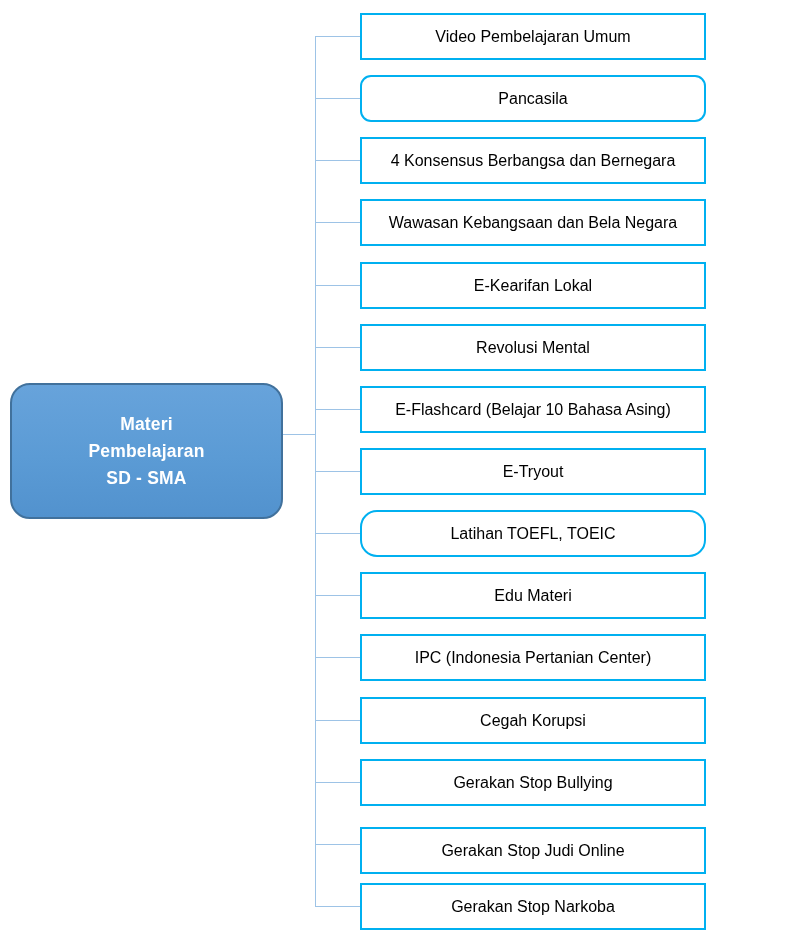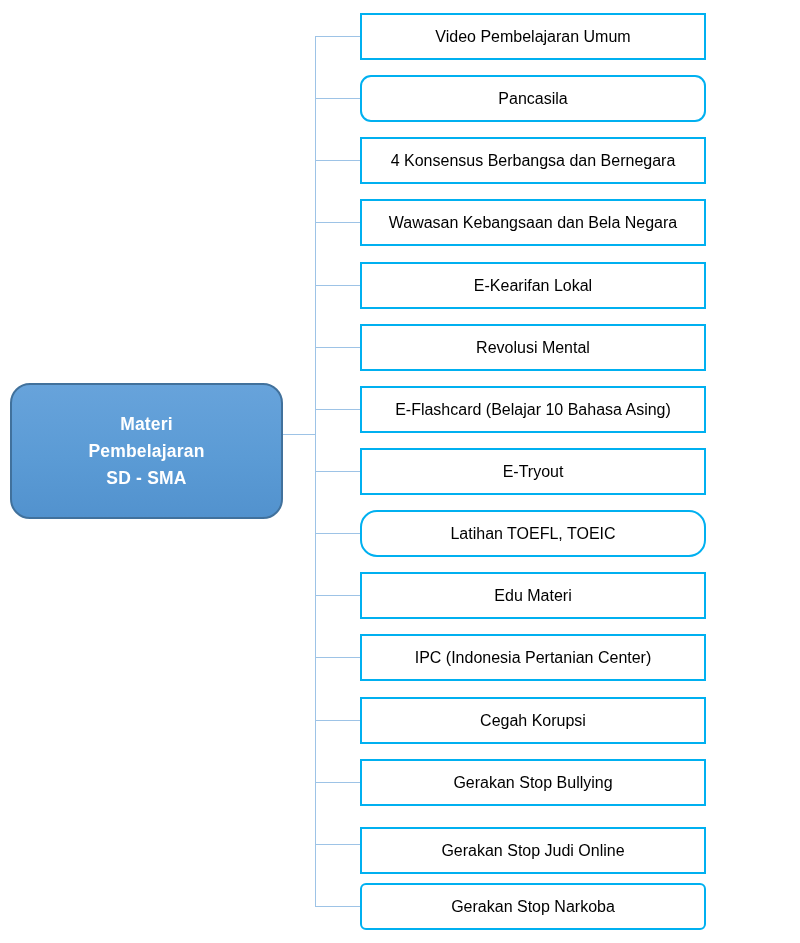--- a/index.html
+++ b/index.html
@@ -142,18 +142,18 @@
       </div>
       <div class="stub" style="left: 315px; top: 782px; width: 45px;"></div>
       <div class="leaf-node" style="top: 759px;">
         <div class="leaf-label">Gerakan Stop Bullying</div>
       </div>
       <div class="stub" style="left: 315px; top: 844px; width: 45px;"></div>
       <div class="leaf-node" style="top: 821px; margin-top: 6px;">
         <div class="leaf-label">Gerakan Stop Judi Online</div>
       </div>
       <div class="stub" style="left: 315px; top: 906px; width: 45px;"></div>
-      <div class="leaf-node" style="top: 883px; border-radius: 6px;">
+      <div class="leaf-node" style="top: 883px;">
         <div class="leaf-label">Gerakan Stop Narkoba</div>
       </div>
     </div>
 
 </div>
 
 </body></html>

